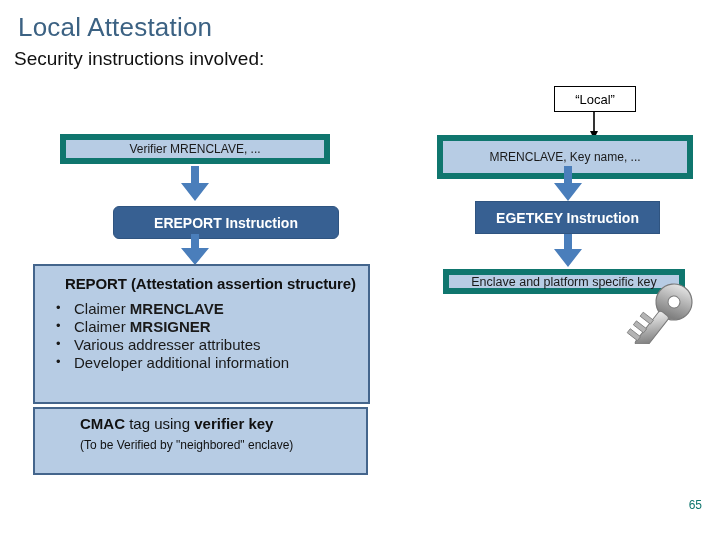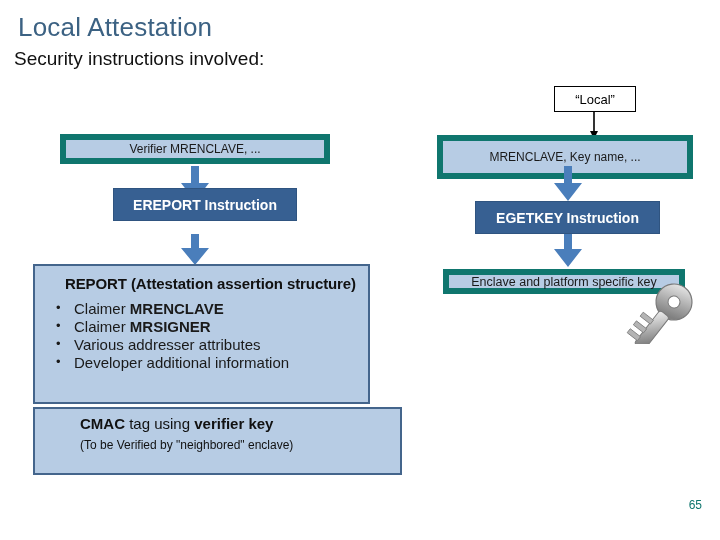--- a/index.html
+++ b/index.html
@@ -68,23 +68,24 @@
     color: #000000;
   }
 
   
   #verifier-box {
     left: 60px; top: 134px;
     width: 270px; height: 30px;
     font-size: 12px;
   }
   #ereport-box {
-    left: 113px; top: 188px;
-    width: 184px; height: 33px;
+    left: 113px; top: 206px;
+    width: 226px; height: 33px;
     font-size: 14px;
+    border-radius: 6px;
   }
   #report-struct-box {
     position: absolute;
     box-sizing: border-box;
     left: 33px; top: 264px;
     width: 337px; height: 140px;
     background: #b7cce4;
     border: 2px solid #44658c;
     padding: 9px 12px 6px 12px;
   }
@@ -116,21 +117,21 @@
     top: -1px;
     font-size: 13px;
     color: #1a1a1a;
   }
   #report-bullets b { font-weight: bold; }
 
   #cmac-box {
     position: absolute;
     box-sizing: border-box;
     left: 33px; top: 407px;
-    width: 369px; height: 68px;
+    width: 335px; height: 68px;
     background: #b7cce4;
     border: 2px solid #44658c;
     padding: 4px 11px;
   }
   #cmac-text-wrap {
     position: absolute;
     left: 45px;
     top: 6px;
     right: 6px;
   }

